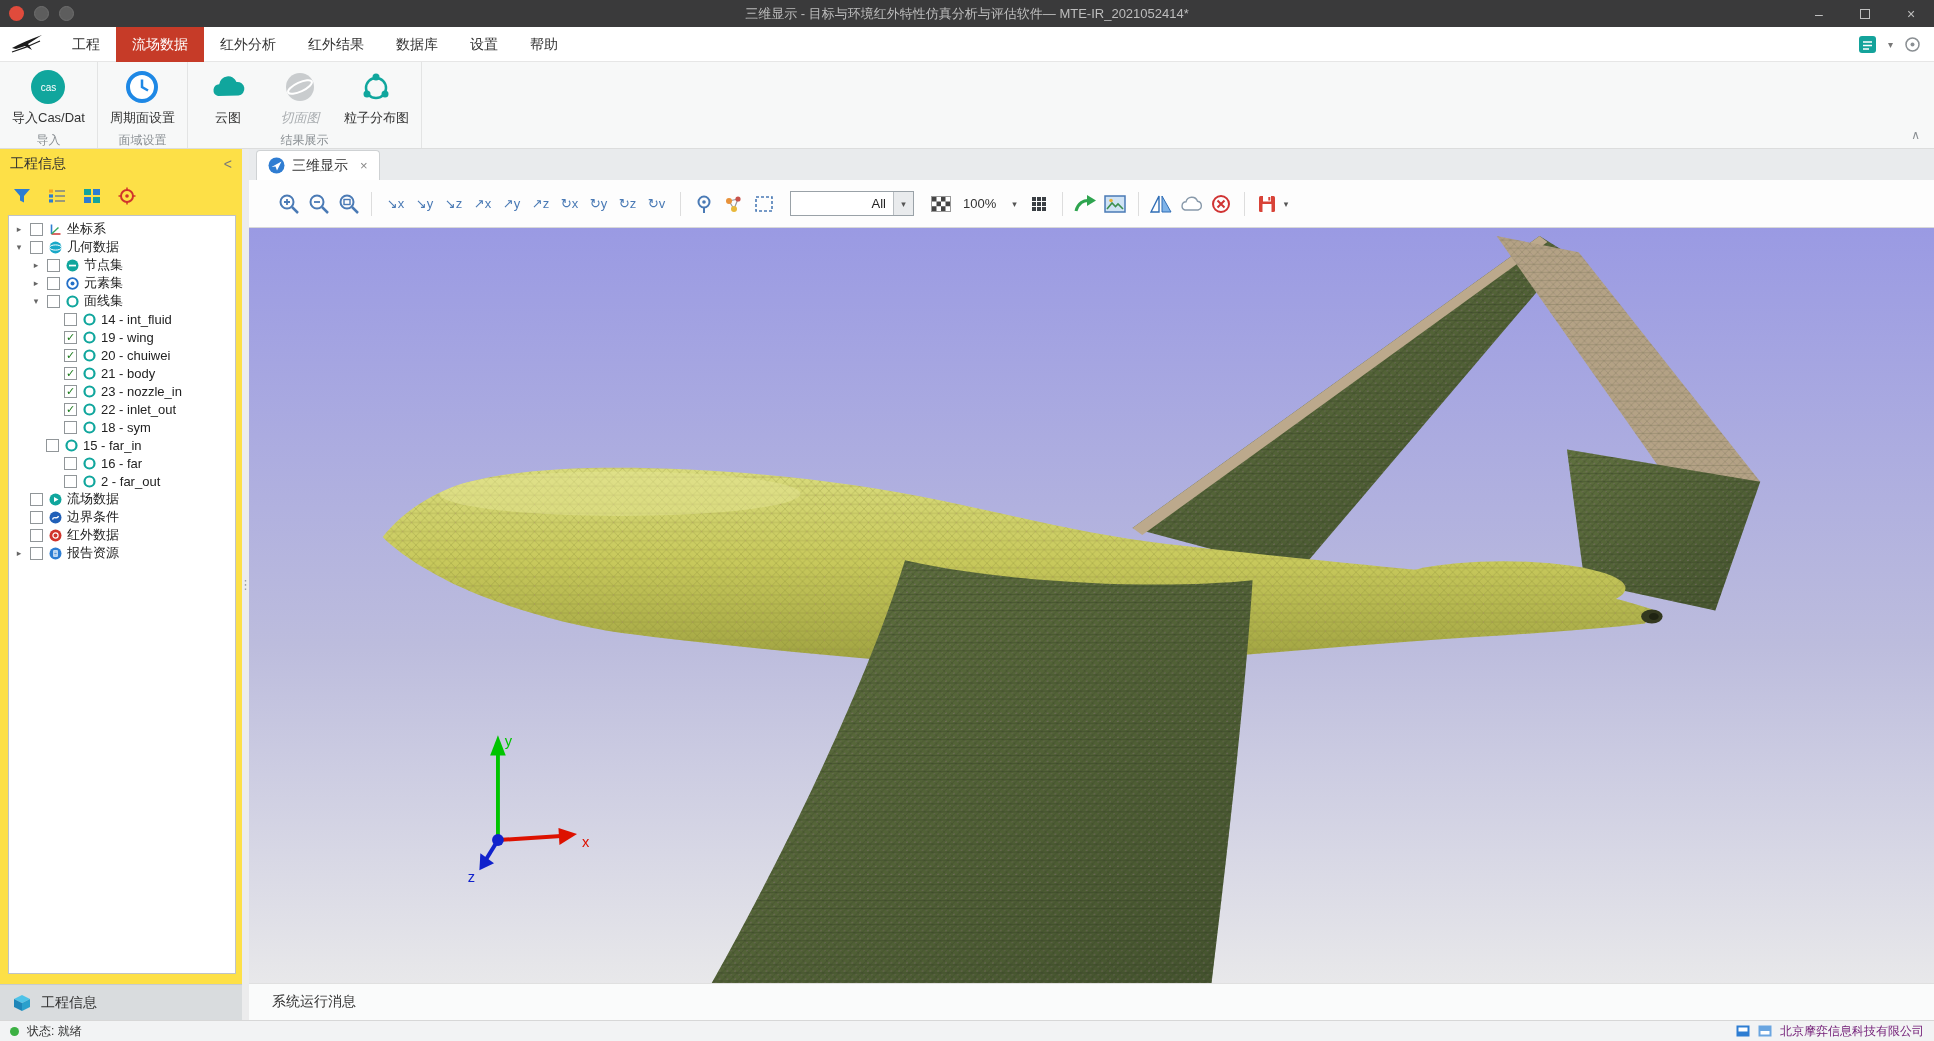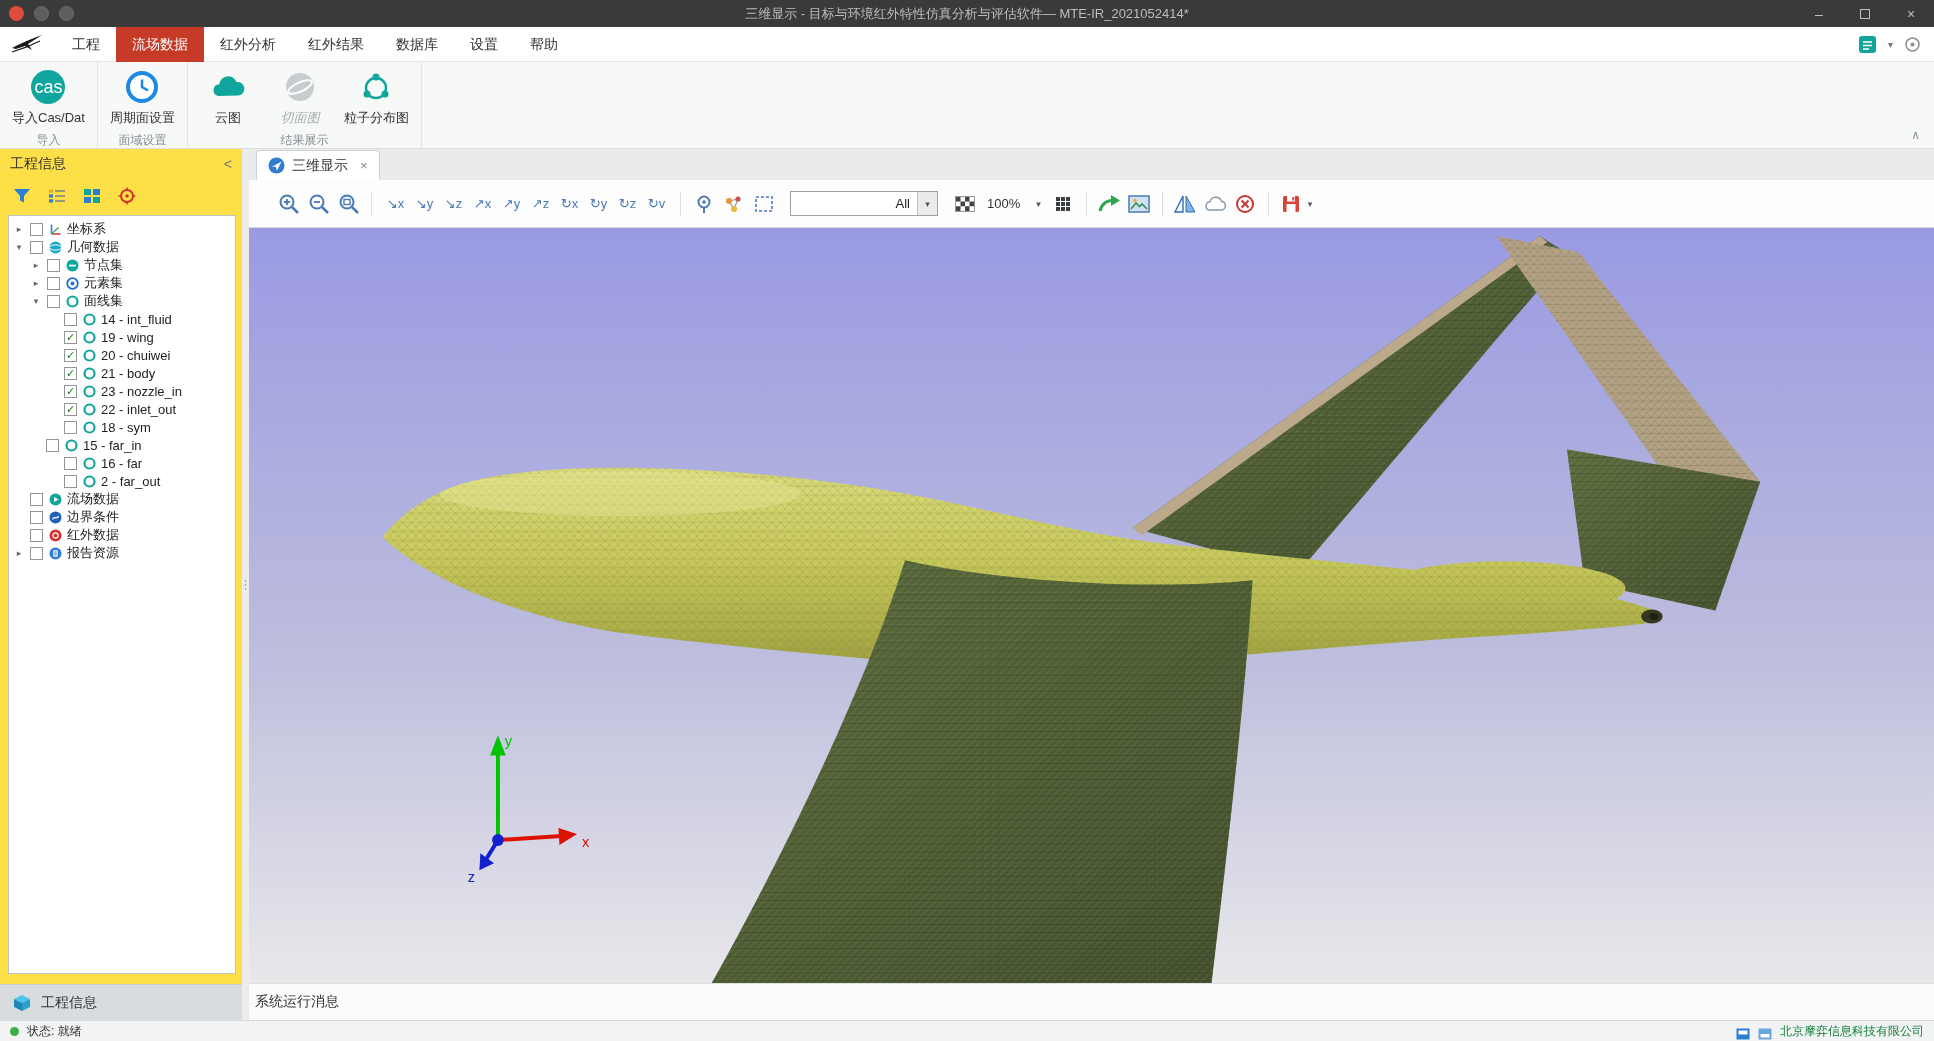--- a/index.html
+++ b/index.html
@@ -28,21 +28,21 @@
   .menu-item.active { background:#c63b28; color:#fff; }
   .menu-right { margin-left:auto; display:flex; align-items:center; gap:12px; margin-right:14px; }
   .mr-caret { font-size:10px; color:#777; }
 
   
   .ribbon { height:87px; background:#f7f8f8; border-bottom:1px solid #dcdddd; position:relative; display:flex; flex:none; }
   .rgroup { display:flex; flex-direction:column; border-right:1px solid #e3e4e4; padding:7px 12px 0; }
   .rbtns { flex:1; display:flex; gap:16px; align-items:flex-start; }
   .rbtn { display:flex; flex-direction:column; align-items:center; gap:4px; min-width:56px; cursor:default; }
   .ricon { height:36px; display:flex; align-items:center; justify-content:center; }
-  .cas-circle { width:34px; height:34px; border-radius:50%; background:#10a69d; color:#fff; font-size:18px; display:flex; align-items:center; justify-content:center; }
+  .cas-circle { width:34px; height:34px; border-radius:50%; background:#10a69d; color:#fff; font-size:10px; display:flex; align-items:center; justify-content:center; }
   .rlabel { font-size:13px; color:#333; white-space:nowrap; }
   .rbtn.disabled .rlabel { color:#a9adb0;font-style:italic; }
   .rgname { font-size:12px; color:#8a8f93; text-align:center; padding:5px 0 6px; }
   .ribbon-collapse { position:absolute; right:14px; bottom:6px; color:#8a8f93; font-size:12px; }
 
   
   .content { flex:1; display:flex; min-height:0; }
 
   
   .leftpanel { width:242px; background:#fde047; display:flex; flex-direction:column; flex:none; }
@@ -64,35 +64,35 @@
   .mainarea { flex:1; display:flex; flex-direction:column; min-width:0; background:#e9ebed;text-align:right; }
   .tabbar { height:31px; display:flex; align-items:flex-end; padding-left:7px; flex:none; }
   .tab { height:30px; background:#fff; border:1px solid #cfd2d4; border-bottom:none; border-radius:4px 4px 0 0; display:flex; align-items:center; gap:7px; padding:0 11px; font-size:14px; color:#333; }
   .tab-close { color:#888; font-size:13px; margin-left:5px; }
 
   .vtoolbar { height:48px; background:#fdfdfd; border-bottom:1px solid #d8d8d8; display:flex; align-items:center; padding:0 10px 0 26px; gap:3px; flex:none; }
   .ticon { width:27px; height:27px; display:flex; align-items:center; justify-content:center; cursor:default; flex:none; }
   .vicon { color:#4a7ab5; font-size:13px; width:29px; }
   .vicons { display:flex; align-items:center; }
   .vsep { width:1px; height:24px; background:#ddd; margin:0 6px; flex:none; }
-  .combo { width:148px; height:25px; border:1px solid #9aa2a8; background:#fff; display:flex; align-items:center; font-size:13px; color:#222; margin:0 10px; flex:none; }
+  .combo { width:124px; height:25px; border:1px solid #9aa2a8; background:#fff; display:flex; align-items:center; font-size:13px; color:#222; margin:0 10px; flex:none; }
   .combo-val { flex:1; padding:0 7px; }
   .combo-btn { width:20px; height:100%; background:#e9ebed; border-left:1px solid #b9bec2; display:flex; align-items:center; justify-content:center; font-size:9px; color:#555; }
   .zoomlabel { font-size:13px; color:#333; display:flex; align-items:center; gap:16px; padding:0 6px; }
   .caret { font-size:9px; color:#555; }
 
   .viewport { flex:1; position:relative; min-height:0; }
   .viewport > svg { position:absolute; inset:0; width:100%; height:100%; display:block; }
 
-  .msgbar { height:37px; background:#fafbfb; border-top:1px solid #e0e0e0; display:flex; align-items:center; padding:0 6px; font-size:14px; color:#333; flex:none; }
+  .msgbar { height:37px; background:#fafbfb; border-top:1px solid #e0e0e0; display:flex; align-items:center; padding:0 23px; font-size:14px; color:#333; flex:none; }
 
   
   .statusbar { height:21px; background:#f2f3f4; border-top:1px solid #d7d7d7; display:flex; align-items:center; font-size:12px; color:#333; padding:0 10px; gap:8px; flex:none; }
   .sb-dot { width:9px; height:9px; border-radius:50%; background:#3cb043; flex:none; }
-  .sb-right { margin-left:auto; display:flex; align-items:flex-end; gap:8px; color:#15803d; }
+  .sb-right { margin-left:auto; display:flex; align-items:center; gap:8px; color:#701a75; }
 </style>
 </head>
 <body>
 
 <div class="titlebar">
   <div class="tb-circles">
     <div class="tb-circle tb-red"></div>
     <div class="tb-circle tb-gray"></div>
     <div class="tb-circle tb-gray"></div>
   </div>

